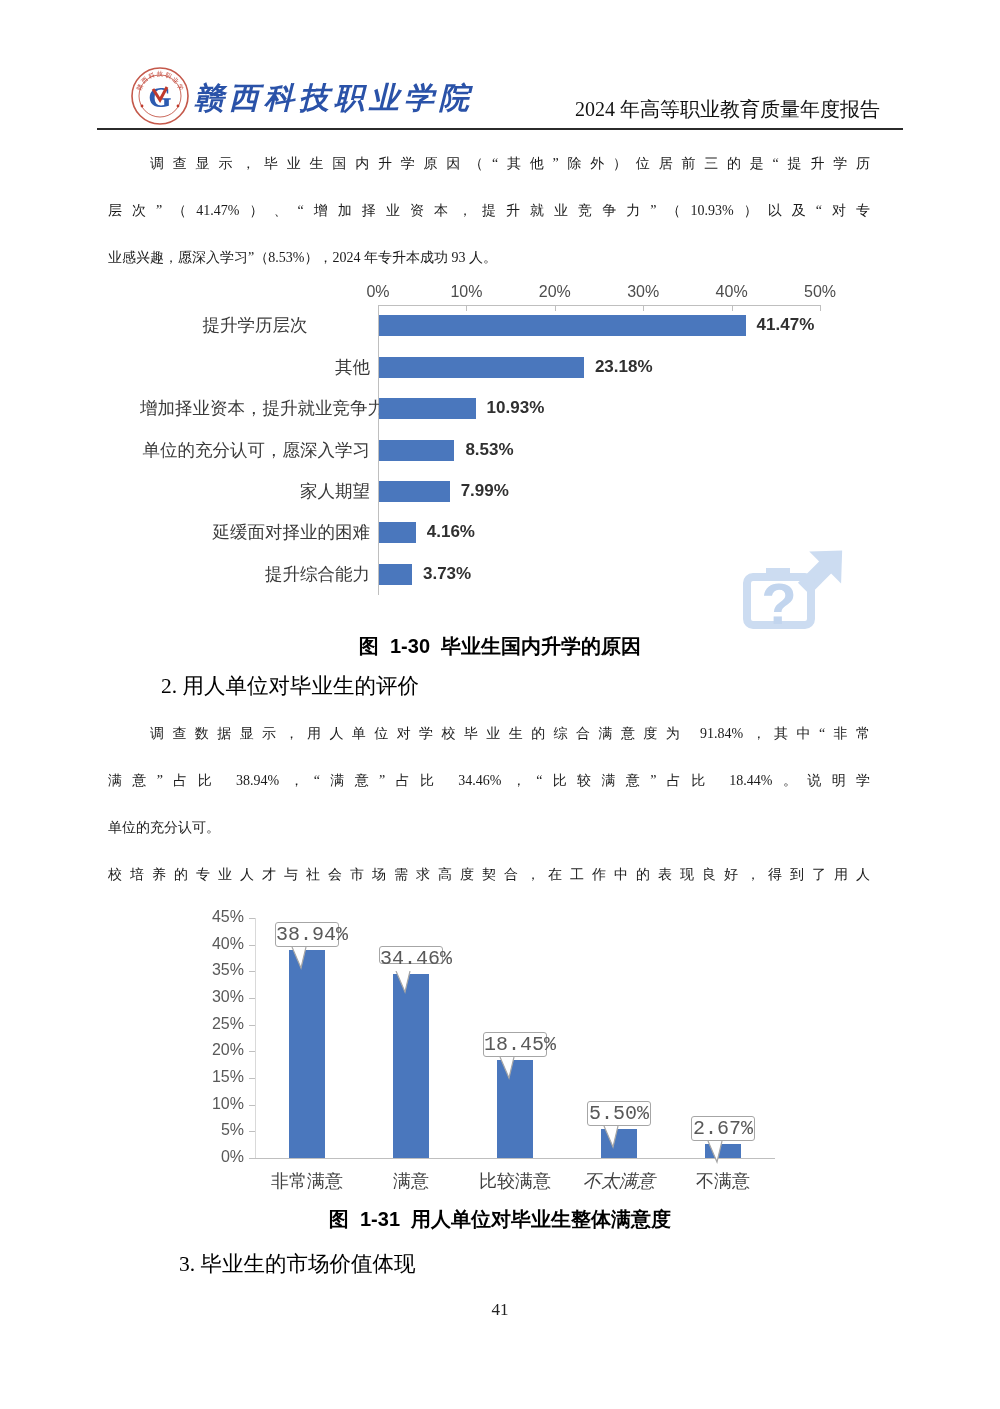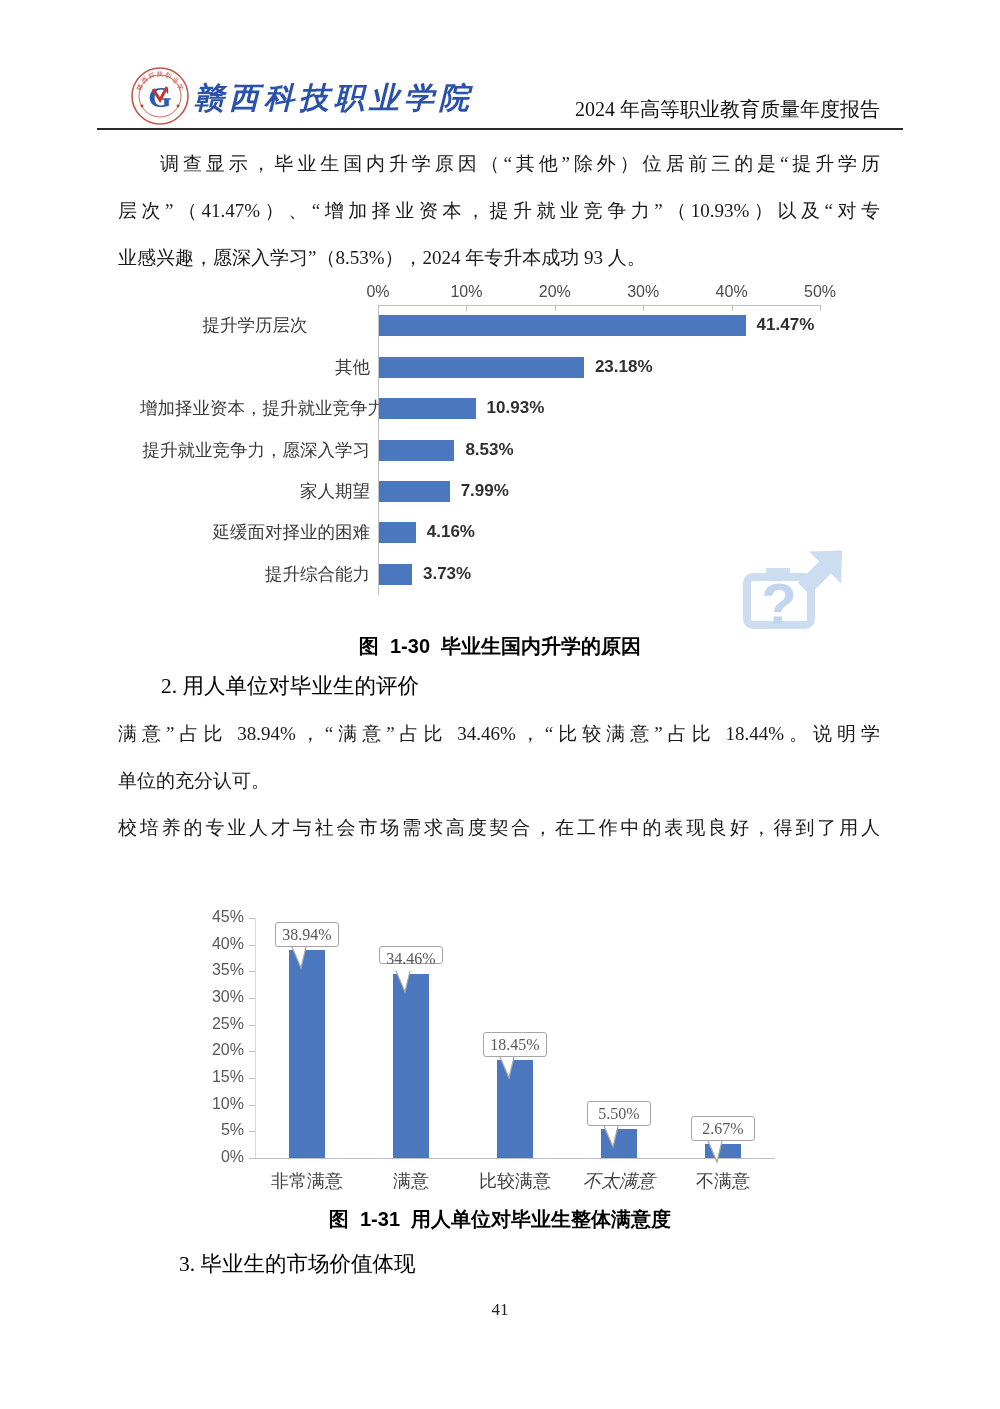--- a/index.html
+++ b/index.html
@@ -11,21 +11,21 @@
   }
   
   .hdr-line { position:absolute; left:97px; top:128px; width:806px; border-top:2px solid #2b2b2b; }
   .logo { position:absolute; left:130px; top:66px; width:60px; height:60px; }
   .school-name {
     position:absolute; left:194px; top:78px; font-size:30px; font-weight:bold; font-style:italic;
     color:#2a52a8; letter-spacing:5px; white-space:nowrap;
   }
   .report-title { position:absolute; right:120px; top:96px; font-size:20px; color:#111; white-space:nowrap; }
   
-  .para { position:absolute; left:118px; width:762px; font-size:19px; }
+  .para { position:absolute; left:108px; width:762px; font-size:14px; }
   .para .ln { height:47px; line-height:47px; text-align:justify; white-space:nowrap; }
   .para .ln.fill { text-align:justify; text-align-last:justify; white-space:normal; }
   .para .ln.indent { text-indent:42px; }
   .fig-caption {
     position:absolute; left:0; width:100%; text-align:center; font-weight:bold; font-size:20px;
     font-family:"Liberation Sans","DejaVu Sans",sans-serif; color:#000; white-space:pre;
   }
   .sec-heading { position:absolute; left:161px; font-size:21.5px; color:#000; white-space:pre; }
   .page-num { position:absolute; left:0; top:1300px; width:100%; text-align:center; font-size:17px; color:#222; }
   
@@ -33,21 +33,21 @@
   .chart * { position:absolute; }
   .axisline { border-color:#bfbfbf; }
   .cat-label-h { text-align:right; font-size:17.5px; color:#3a3a3a; line-height:24px; white-space:nowrap; }
   .tick-label { font-family:"Liberation Sans","DejaVu Sans",sans-serif; font-size:16px; color:#4d4d4d; text-align:center; }
   .ytick-label { font-family:"Liberation Sans","DejaVu Sans",sans-serif; font-size:16px; color:#595959; text-align:right; }
   .bar-h, .bar-v { background:#4a77bd; }
   .val-label { font-family:"Liberation Sans","DejaVu Sans",sans-serif; font-size:17px; font-weight:600; color:#303030; line-height:24px; white-space:nowrap; }
   .cat-label-v { text-align:center; font-size:18px; color:#404040; white-space:nowrap; }
   .callout-box {
     background:#fff; border:1px solid #a6a6a6; border-radius:3px; text-align:center;
-    font-family:Liberation Serif, serif; font-size:16px; color:#595959; line-height:23px;
+    font-family:Liberation Mono, monospace; font-size:20px; color:#595959; line-height:23px;
   }
   .watermark { position:absolute; left:740px; top:540px; width:115px; height:96px; }
 </style>
 </head>
 <body>
 
 <div class="page">
 
   <svg class="logo" viewBox="0 0 60 60">
     <circle cx="30" cy="30" r="28" fill="#ffffff" stroke="#c4584a" stroke-width="1.6"></circle>
@@ -90,21 +90,21 @@
       <div class="tick-label" style="left:652px;top:0px;width:56px;">50%</div>
       <div class="cat-label-h" style="left:0px;width:230px;top:30.214285714285715px;height:24px;text-align:center;">提升学历层次</div>
       <div class="bar-h" style="left:239px;top:32.214285714285715px;width:366.59479999999996px;height:21px;"></div>
       <div class="val-label" style="left:616.5948px;top:30.214285714285715px;height:24px;">41.47%</div>
       <div class="cat-label-h" style="left:0px;width:230px;top:71.64285714285714px;height:24px;">其他</div>
       <div class="bar-h" style="left:239px;top:73.64285714285714px;width:204.9112px;height:21px;"></div>
       <div class="val-label" style="left:454.9112px;top:71.64285714285714px;height:24px;">23.18%</div>
       <div class="cat-label-h" style="left:0px;width:230px;top:113.07142857142858px;height:24px;">增加择业资本，提升就业竞争力</div>
       <div class="bar-h" style="left:239px;top:115.07142857142858px;width:96.6212px;height:21px;"></div>
       <div class="val-label" style="left:346.6212px;top:113.07142857142858px;height:24px;">10.93%</div>
-      <div class="cat-label-h" style="left:0px;width:230px;top:154.5px;height:24px;">提升就业竞争力，愿深入学习</div>
+      <div class="cat-label-h" style="left:0px;width:230px;top:154.5px;height:24px;">单位的充分认可，愿深入学习</div>
       <div class="bar-h" style="left:239px;top:156.5px;width:75.4052px;height:21px;"></div>
       <div class="val-label" style="left:325.4052px;top:154.5px;height:24px;">8.53%</div>
       <div class="cat-label-h" style="left:0px;width:230px;top:195.92857142857144px;height:24px;">家人期望</div>
       <div class="bar-h" style="left:239px;top:197.92857142857144px;width:70.6316px;height:21px;"></div>
       <div class="val-label" style="left:320.6316px;top:195.92857142857144px;height:24px;">7.99%</div>
       <div class="cat-label-h" style="left:0px;width:230px;top:237.3571428571429px;height:24px;">延缓面对择业的困难</div>
       <div class="bar-h" style="left:239px;top:239.3571428571429px;width:36.7744px;height:21px;"></div>
       <div class="val-label" style="left:286.7744px;top:237.3571428571429px;height:24px;">4.16%</div>
       <div class="cat-label-h" style="left:0px;width:230px;top:278.7857142857143px;height:24px;">提升综合能力</div>
       <div class="bar-h" style="left:239px;top:280.7857142857143px;width:32.9732px;height:21px;"></div>
@@ -121,20 +121,21 @@
     <rect x="26" y="28" width="24" height="13" fill="#ccdcf1"></rect>
     <rect x="7" y="37" width="64" height="48" rx="6" fill="none" stroke="#ccdcf1" stroke-width="8"></rect>
     <text x="39" y="84" text-anchor="middle" font-size="58" font-weight="bold" fill="#c2d5ee" font-family="Liberation Sans, sans-serif">?</text>
   </svg>
 
   <div class="fig-caption" style="top:633px;">图  1-30  毕业生国内升学的原因</div>
 
   <div class="sec-heading" style="top:671px;">2. 用人单位对毕业生的评价</div>
 
   <div class="para" style="top:710px;">
+    <div class="ln fill indent">调查数据显示，用人单位对学校毕业生的综合满意度为 91.84%，其中“非常</div>
     <div class="ln fill">满意”占比 38.94%，“满意”占比 34.46%，“比较满意”占比 18.44%。说明学</div>
     <div class="ln">单位的充分认可。</div>
     <div class="ln fill">校培养的专业人才与社会市场需求高度契合，在工作中的表现良好，得到了用人</div>
   </div>
 
   <div class="chart" id="chart2" style="left:200px; top:905px; width:620px; height:292px;">
       <div class="axisline" style="left:55px;top:13px;height:240px;border-left:1px solid #d9d9d9;"></div>
       <div class="axisline" style="left:55px;top:253px;width:520px;border-top:1.5px solid #bfbfbf;"></div>
       <div style="left:49px;top:253px;width:6px;border-top:1px solid #bfbfbf;"></div>
       <div class="ytick-label" style="left:0px;top:243px;width:44px;">0%</div>

